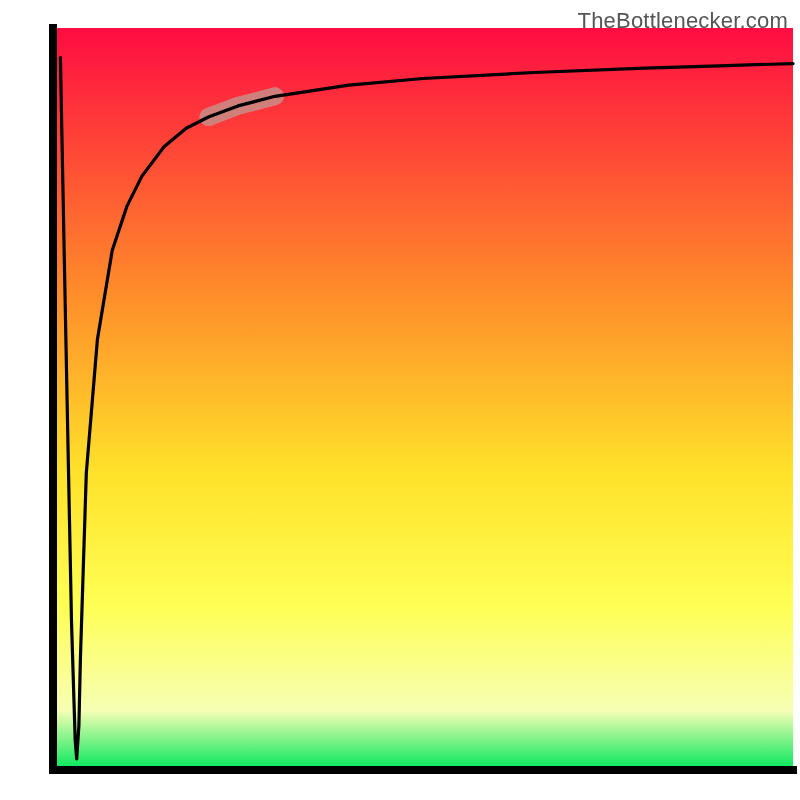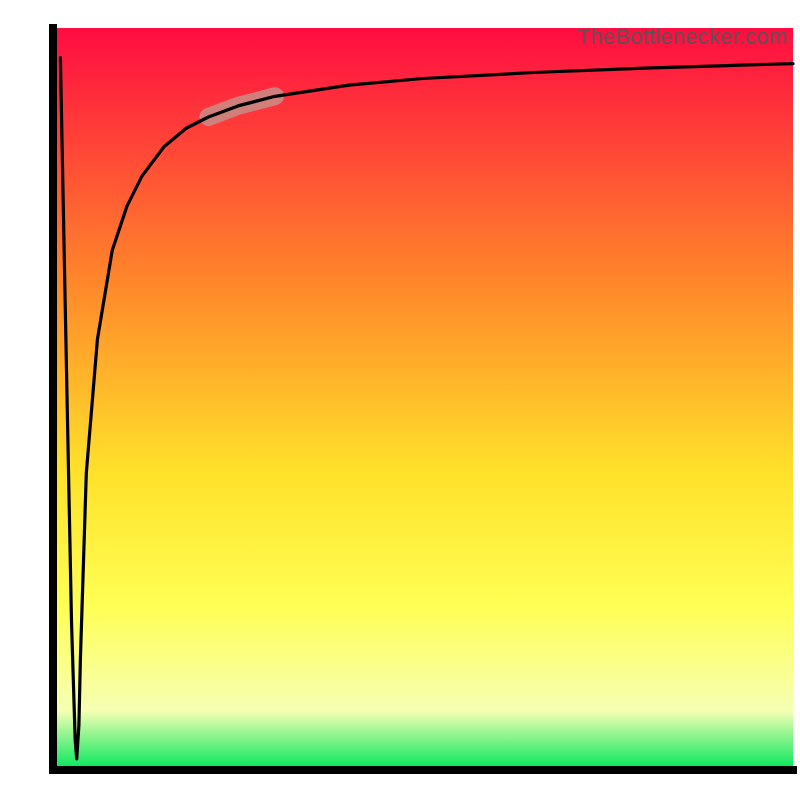--- a/index.html
+++ b/index.html
@@ -11,21 +11,21 @@
     background: #fff;
     font-family: Arial, Helvetica, sans-serif;
   }
   .wrap {
     position: relative;
     width: 800px;
     height: 800px;
   }
   .attribution {
     position: absolute;
-    top: 24px;
+    top: 8px;
     right: 12px;
     font-size: 22px;
     color: #555;
     letter-spacing: 0.2px;
     z-index: 5;
   }
   svg.chart {
     position: absolute;
     inset: 0;
     width: 800px;

